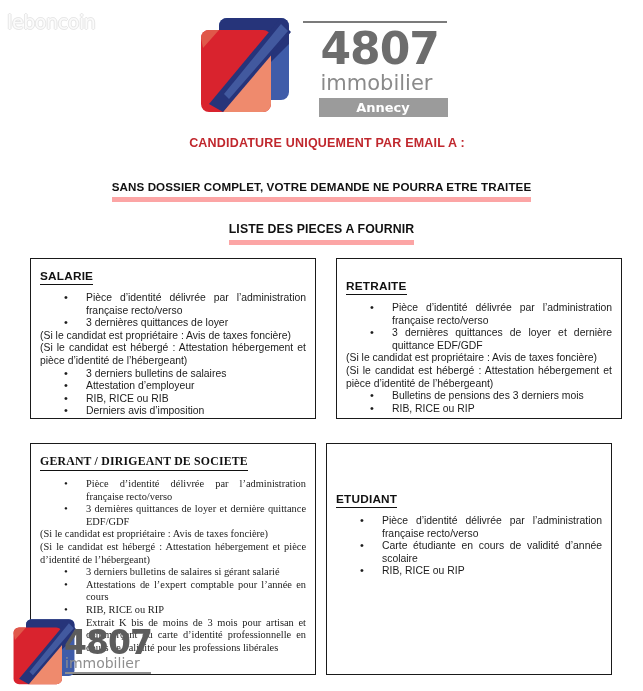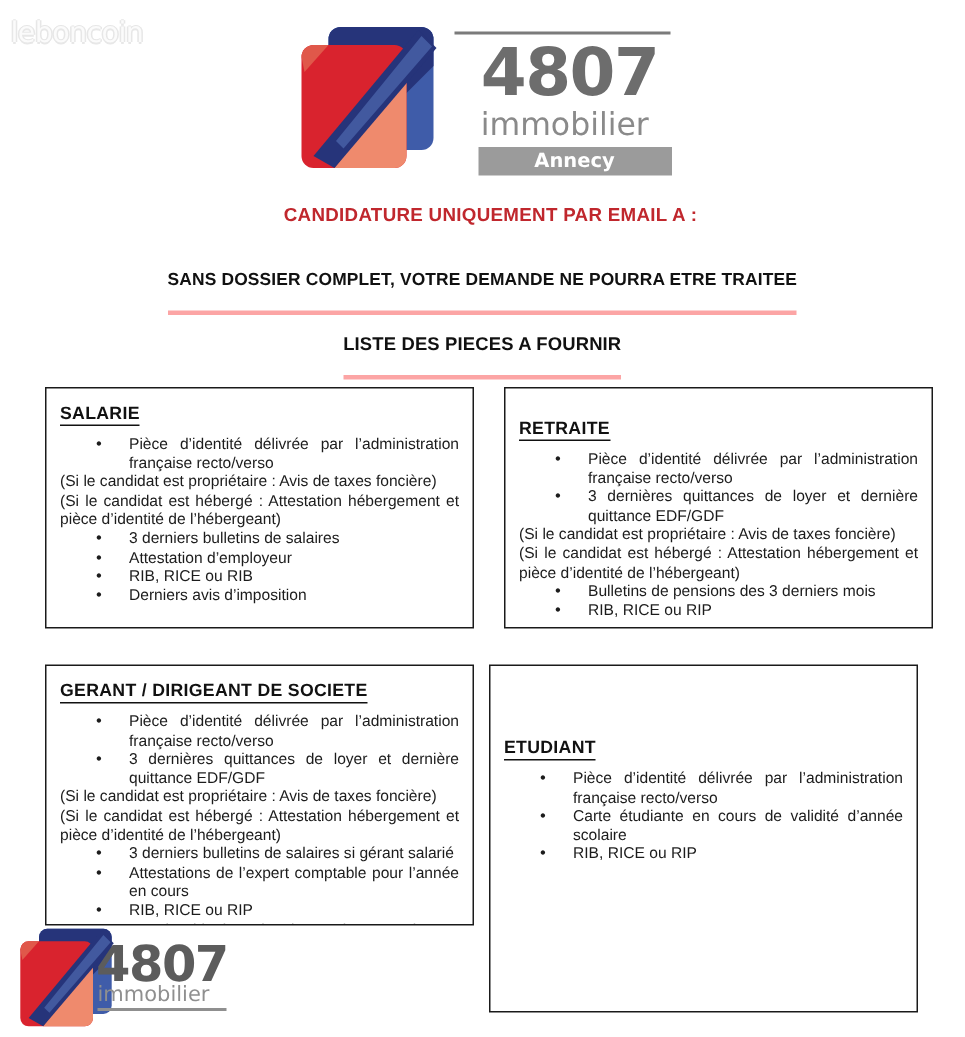--- a/index.html
+++ b/index.html
@@ -122,34 +122,34 @@
   .hdr-black {
     position: absolute;
     left: 0;
     width: 643px;
     text-align: center;
     color: #111111;
     font-weight: bold;
     font-size: 11.6px;
     letter-spacing: 0.1px;
   }
-  .hdr-black .u { border-bottom: 3px solid #fca5a5; padding-bottom: 14px; }
+  .hdr-black .u { border-bottom: 5px solid #fca5a5; padding-bottom: 4px; }
   .hdr-black.l3 { top: 180px; }
   .hdr-black.l4 { top: 222px; font-size: 12.3px; }
 
   
   .box {
     position: absolute;
     border: 1.3px solid #1a1a1a;
     background: #ffffff;
     overflow: hidden;
   }
   #box-salarie  { left: 30px;  top: 258px; width: 286px; height: 161px; }
   #box-retraite { left: 336px; top: 258px; width: 286px; height: 161px; }
-  #box-gerant   { left: 30px;  top: 443px; width: 286px; height: 174px; }
+  #box-gerant   { left: 30px;  top: 443px; width: 286px; height: 232px; font-family: Liberation Serif, serif; }
   #box-etudiant { left: 326px; top: 443px; width: 286px; height: 232px; }
 
   .box-inner { padding: 7px 9px 4px 9px; }
   #box-etudiant .box-inner { padding-top: 45px; }
 
   .box-title {
     font-size: 11.8px;
     font-weight: bold;
     color: #111;
     letter-spacing: 0.2px;
@@ -284,20 +284,21 @@
 
   <div class="hdr-black l4">
     <span class="u">LISTE DES PIECES A FOURNIR</span>
   </div>
 
   <div class="box" id="box-salarie">
     <div class="box-inner">
       <div class="box-title">SALARIE</div>
       <ul class="bul">
         <li>Pièce d’identité délivrée par l’administration française recto/verso</li>
+        <li class="nojust">3 dernières quittances de loyer</li>
       </ul>
       <p class="note nojust">(Si le candidat est propriétaire : Avis de taxes foncière)</p>
       <p class="note">(Si le candidat est hébergé : Attestation hébergement et pièce d’identité de l’hébergeant)</p>
       <ul class="bul">
         <li class="nojust">3 derniers bulletins de salaires</li>
         <li class="nojust">Attestation d’employeur</li>
         <li class="nojust">RIB, RICE ou RIB</li>
         <li class="nojust">Derniers avis d’imposition</li>
       </ul>
     </div>

